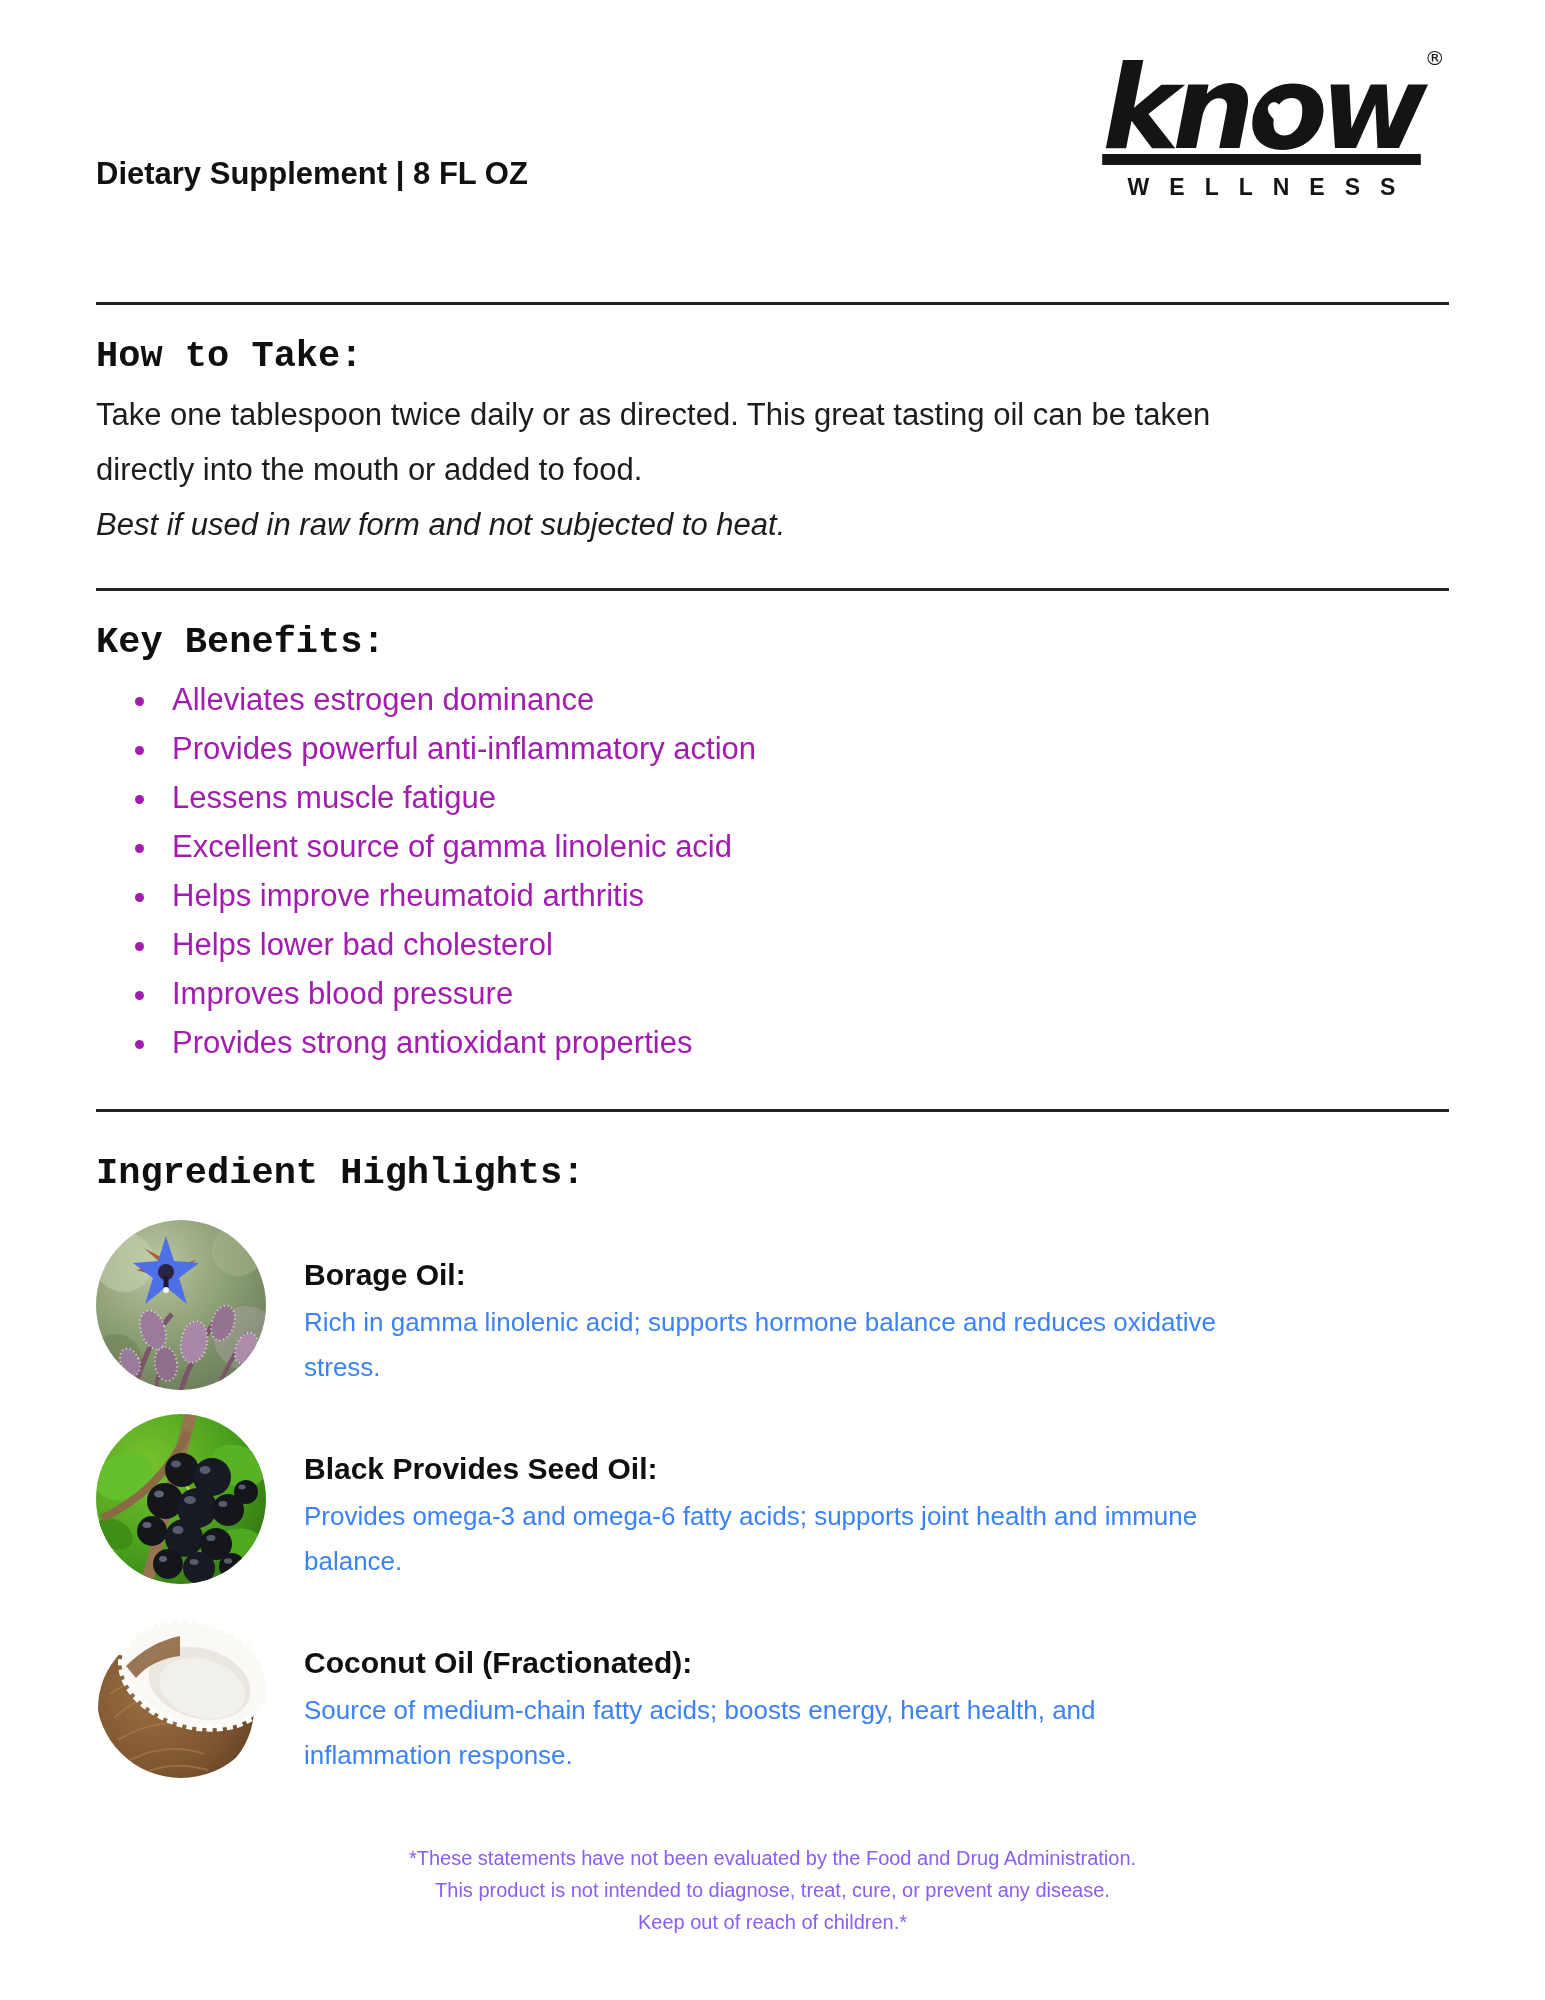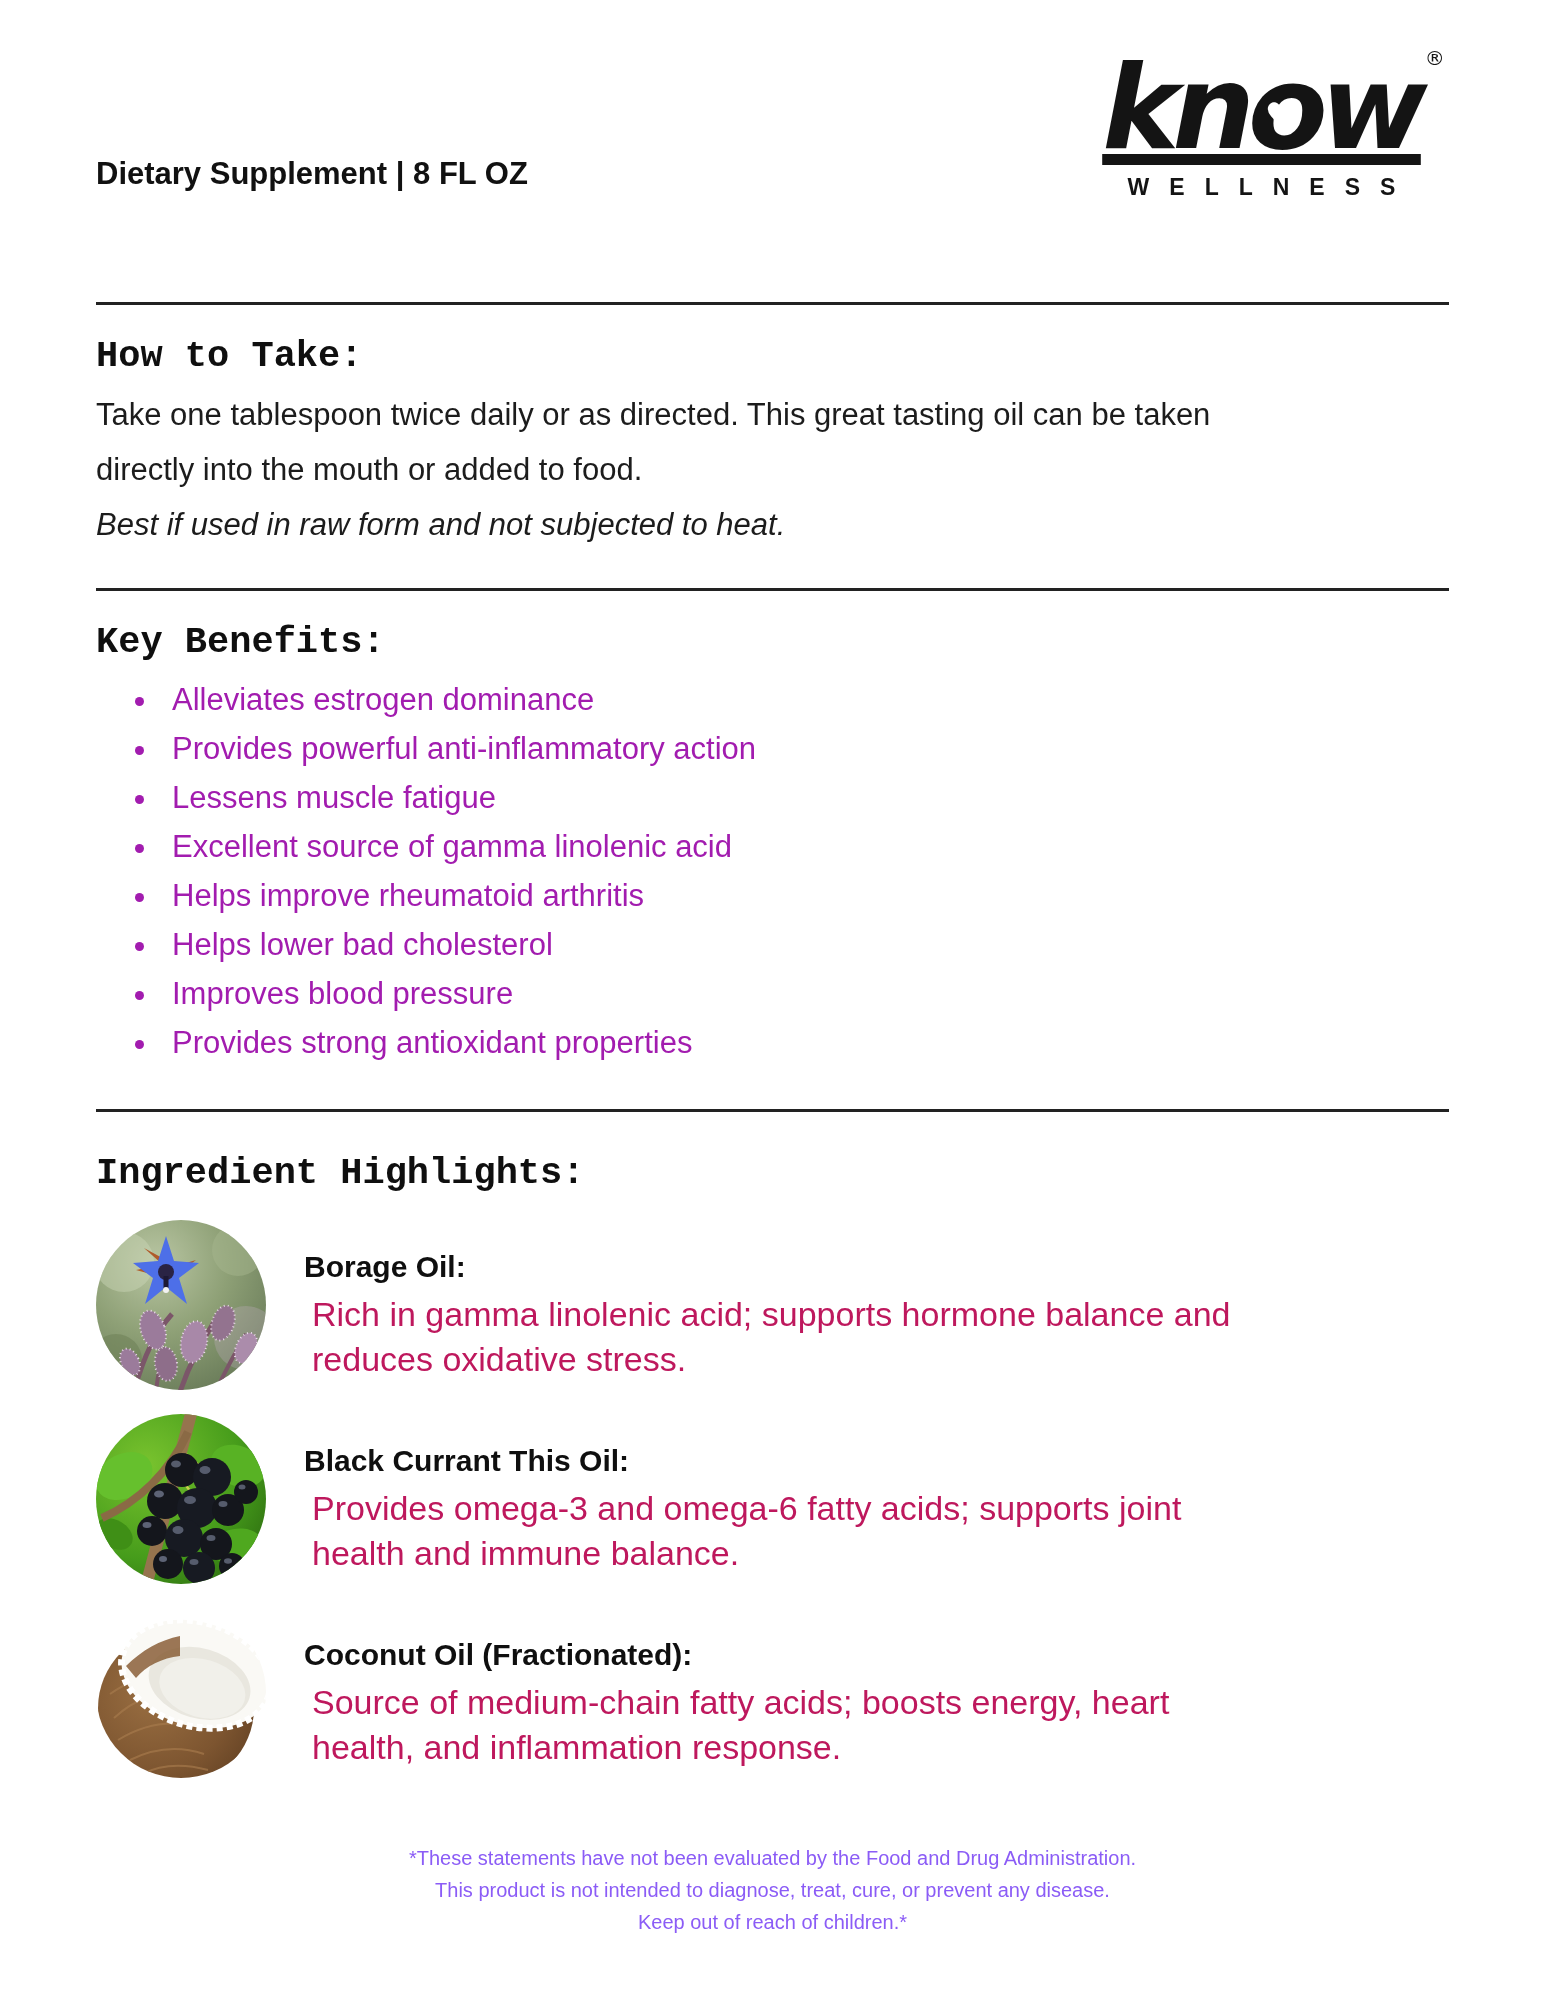--- a/index.html
+++ b/index.html
@@ -56,21 +56,21 @@
   
   .ingredients .sec-heading{margin:40px 0 26px;}
   .ing-row{display:flex;align-items:flex-end;margin-bottom:24px;}
   .ing-photo{
     width:170px;height:170px;border-radius:50%;overflow:hidden;
     flex:0 0 170px;margin-right:38px;
   }
   .ing-photo svg{display:block;width:170px;height:170px;}
   .ing-text{padding-top:6px;}
   .ing-name{font-size:30px;font-weight:bold;color:#0f0f0f;margin:0 0 8px;}
-  .ing-desc{font-size:34px;line-height:45px;color:#be185d;margin:8px;max-width:935px;}
+  .ing-desc{font-size:26px;line-height:45px;color:#3b82f6;margin:0;max-width:935px;}
   
   .disclaimer{
     position:absolute;left:0;right:0;bottom:62px;
     text-align:center;font-size:20px;line-height:32px;color:#8b5cf6;
   }
 </style>
 </head>
 <body>
 
 <div class="page">
@@ -208,21 +208,21 @@
             <circle cx="103" cy="154" r="16" fill="#171a22"></circle>
               <ellipse cx="98" cy="148" rx="4.5" ry="3" fill="#5d6476" opacity="0.9"></ellipse>
             <circle cx="136" cy="152" r="13" fill="#14161c"></circle>
               <ellipse cx="132" cy="147" rx="4" ry="2.8" fill="#5d6476" opacity="0.9"></ellipse>
             <circle cx="150" cy="78" r="12" fill="#14161c"></circle>
               <ellipse cx="146" cy="73" rx="3.5" ry="2.5" fill="#5d6476" opacity="0.9"></ellipse>
           </g>
         </svg>
       </div>
       <div class="ing-text">
-        <h3 class="ing-name">Black Currant This Oil:</h3>
+        <h3 class="ing-name">Black Provides Seed Oil:</h3>
         <p class="ing-desc">Provides omega-3 and omega-6 fatty acids; supports joint health and immune balance.</p>
       </div>
     </div>
 
     <div class="ing-row">
       <div class="ing-photo">
         <svg viewBox="0 0 170 170" xmlns="http://www.w3.org/2000/svg">
           <defs>
             <radialGradient id="huskG" cx="35%" cy="40%" r="85%">
               <stop offset="0%" stop-color="#9a6f42"></stop>

